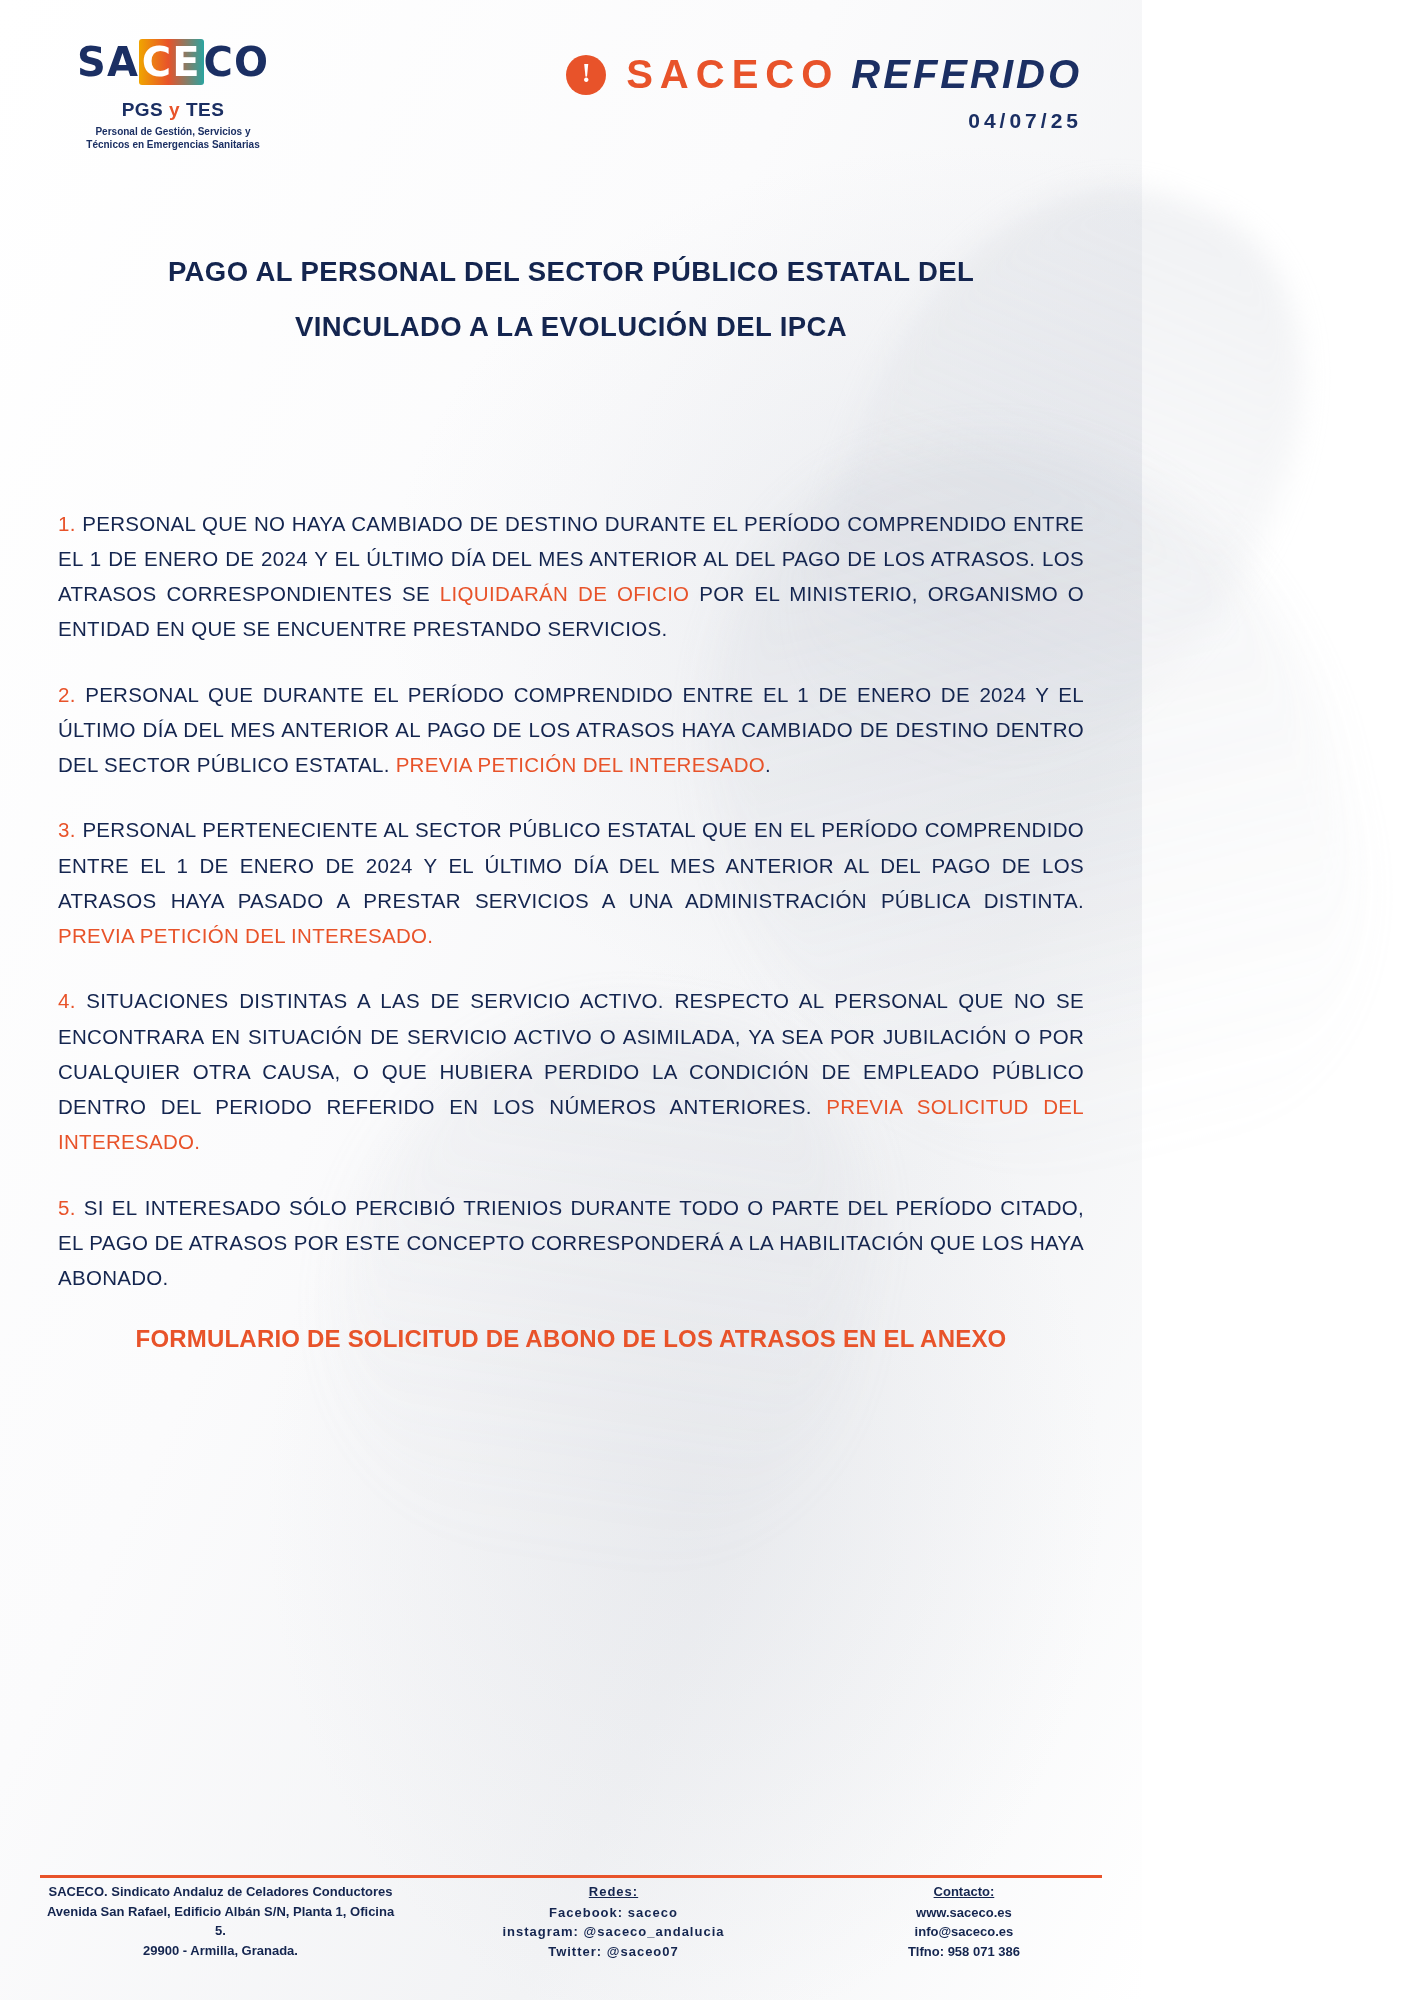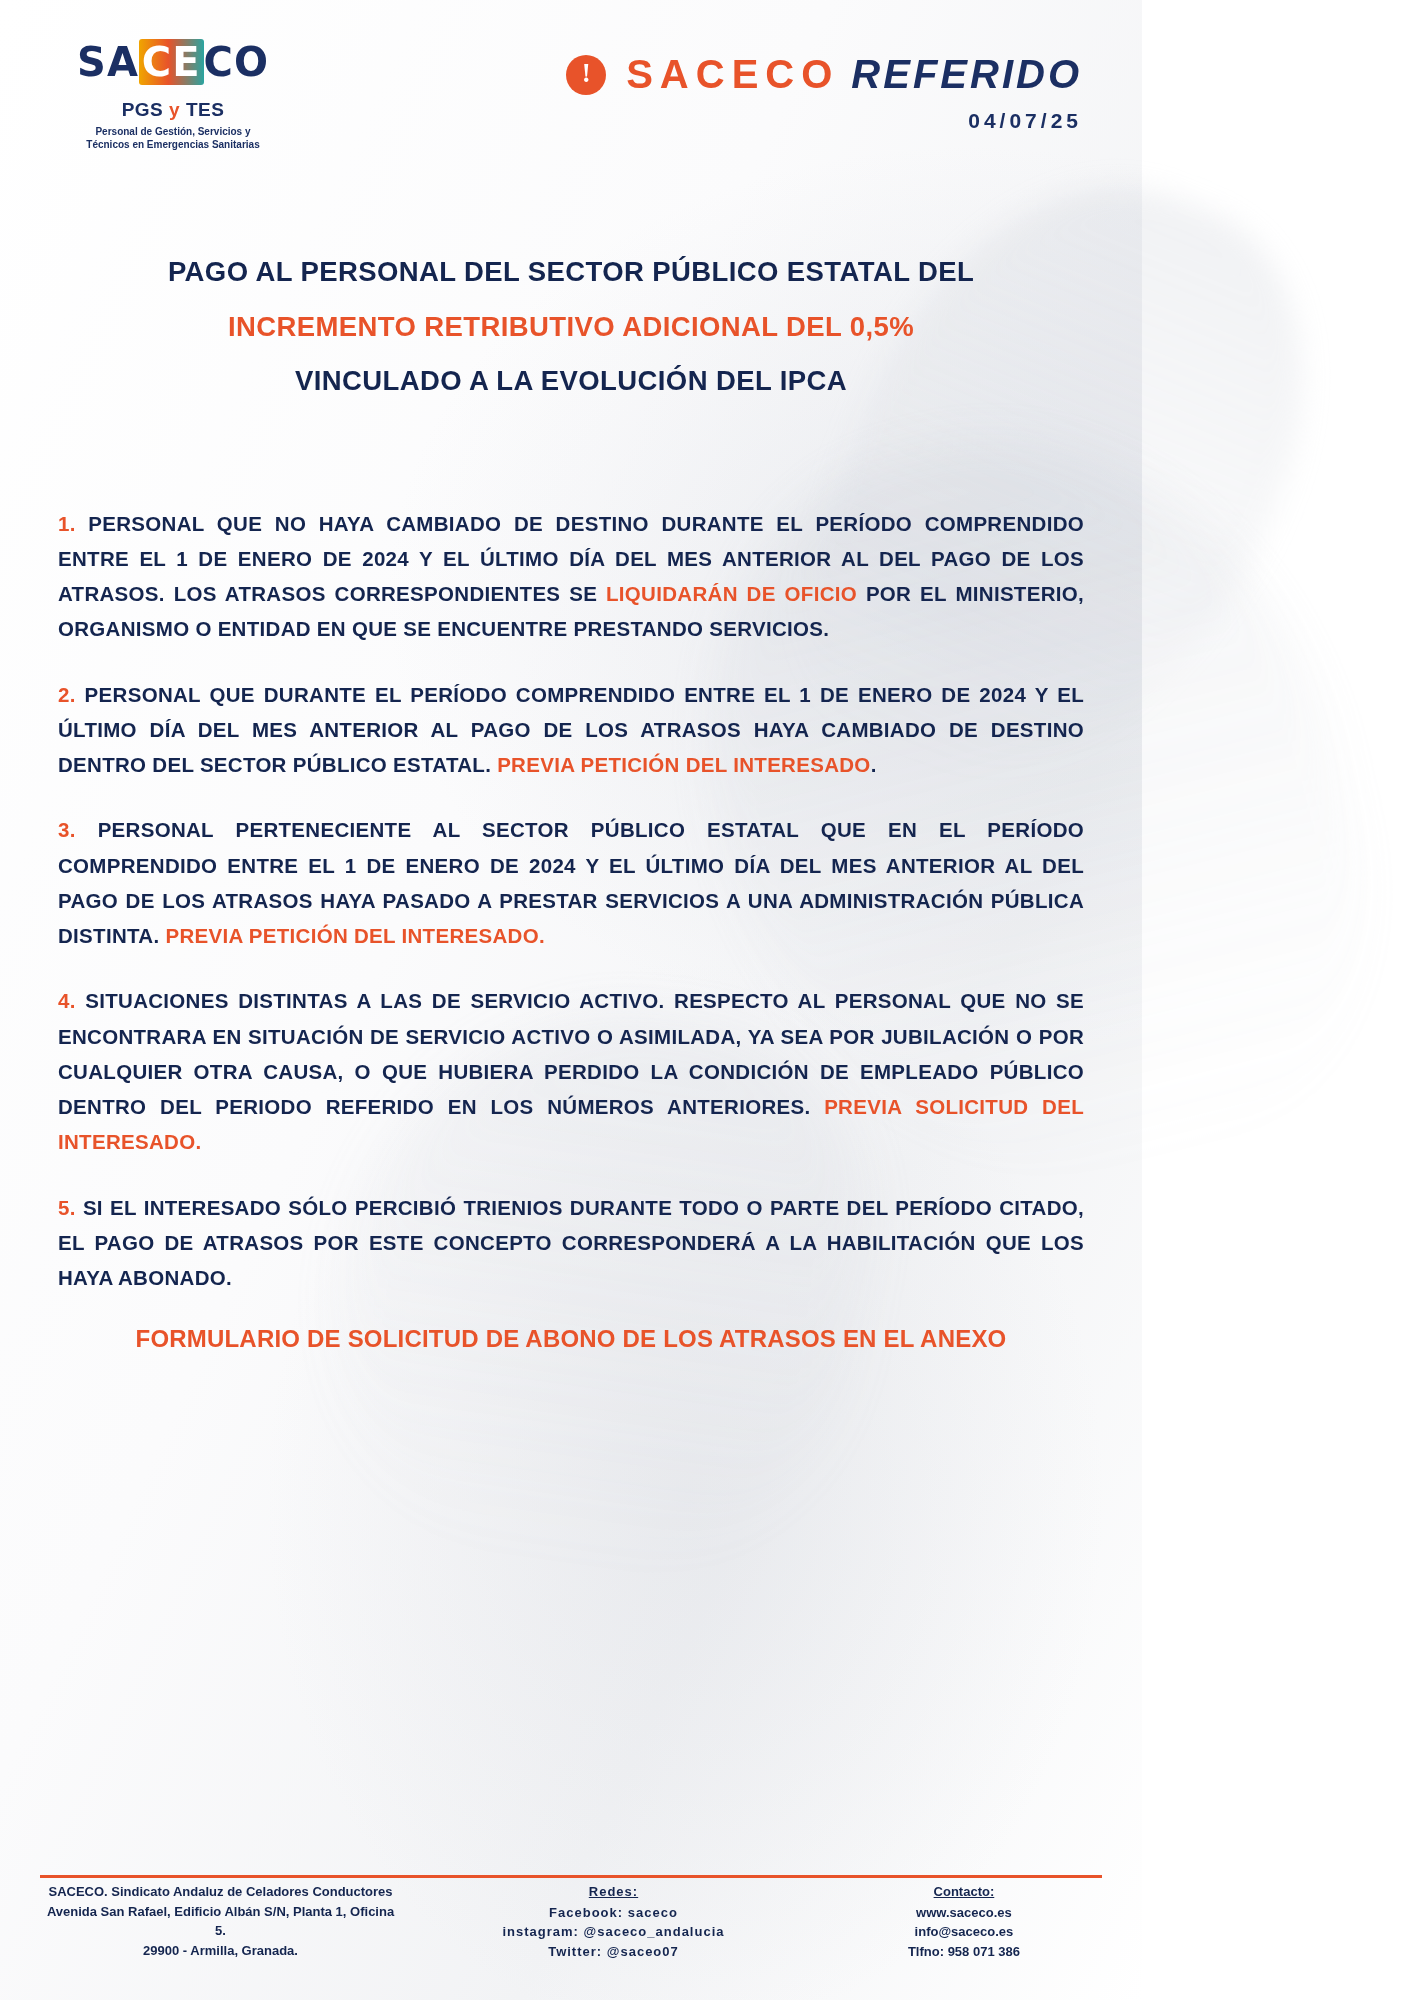--- a/index.html
+++ b/index.html
@@ -149,21 +149,21 @@
 
   
   .content {
     position: absolute;
     top: 485px;
     left: 58px;
     right: 58px;
   }
   .para {
     font-size: 20.5px;
-    font-weight: 700;
+    font-weight: 400;
     line-height: 1.72;
     letter-spacing: .3px;
     text-align: justify;
     color: #14254f;
     margin-bottom: 30px;
   }
   .para .num { color: #e8532a; }
   .para .hl { color: #e8532a; }
 
   .closing {
@@ -236,21 +236,20 @@
         <div>
           <span class="brand-saceco">SACECO</span><span class="brand-informa">REFERIDO</span>
         </div>
       </div>
       <div class="brand-date">04/07/25</div>
     </div>
   </div>
 
   <div class="title-block">
     <div class="title-line">PAGO AL PERSONAL DEL SECTOR PÚBLICO ESTATAL DEL</div>
-    <div class="title-line accent">INCREMENTO RETRIBUTIVO ADICIONAL DEL 0,5%</div>
     <div class="title-line">VINCULADO A LA EVOLUCIÓN DEL IPCA</div>
   </div>
 
   <div class="content">
 
     <p class="para">
       <span class="num">1.</span><span> PERSONAL QUE NO HAYA CAMBIADO DE DESTINO DURANTE EL PERÍODO COMPRENDIDO ENTRE EL 1 DE ENERO DE 2024 Y EL ÚLTIMO DÍA DEL MES ANTERIOR AL DEL PAGO DE LOS ATRASOS. LOS ATRASOS CORRESPONDIENTES SE </span><span class="hl">LIQUIDARÁN DE OFICIO</span><span> POR EL MINISTERIO, ORGANISMO O ENTIDAD EN QUE SE ENCUENTRE PRESTANDO SERVICIOS.</span>
     </p>
 
     <p class="para">

